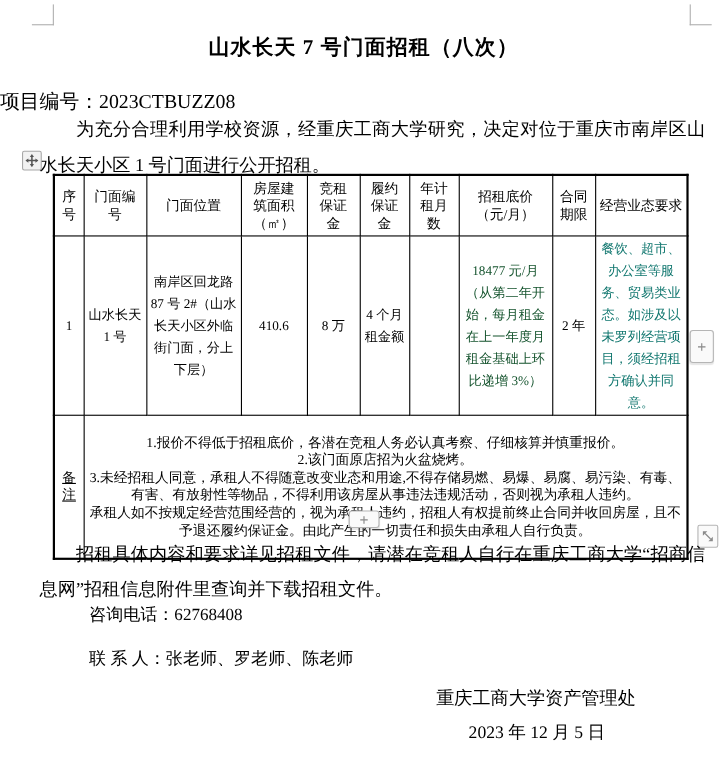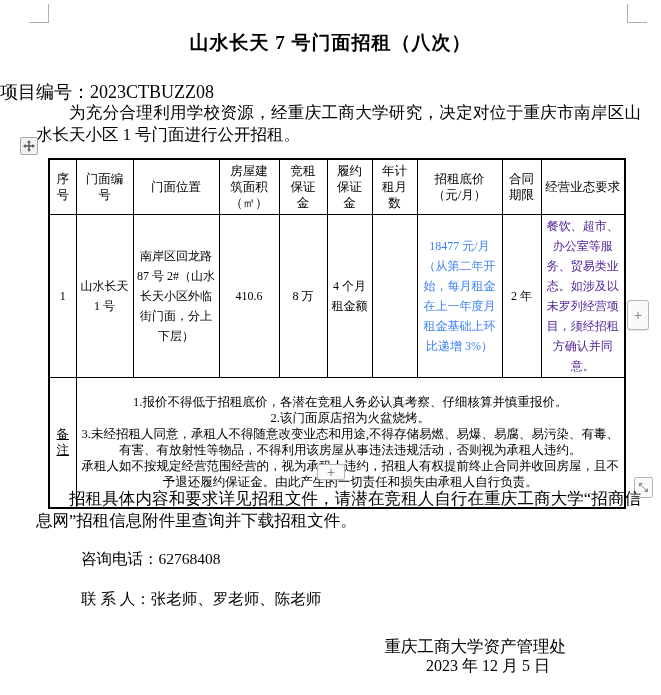--- a/index.html
+++ b/index.html
@@ -10,46 +10,46 @@
   
   .crop{position:absolute;width:19px;height:18px;}
   .crop-tl{left:29px;top:4px;border-right:1px solid #b0b0b0;border-bottom:1px solid #b0b0b0;}
   .crop-tr{left:627px;top:4px;border-left:1px solid #b0b0b0;border-bottom:1px solid #b0b0b0;}
 
   .title{
     position:absolute;top:30px;left:0;width:100%;margin:0;text-align:center;
     font-size:19px;font-weight:bold;letter-spacing:1px;
   }
   .proj{position:absolute;top:80px;left:0;width:100%;text-align:left;font-size:18px;}
-  .para{position:absolute;left:36px;right:20px;margin:0;font-size:16.5px;line-height:22px;
+  .para{position:absolute;left:36px;right:20px;margin:0;font-size:16.5px;line-height:32px;
         text-indent:2em;text-align:justify;}
   .intro{top:102px;}
   .note{top:488px;}
   .line{position:absolute;left:81px;margin:0;font-size:15.5px;}
   .phone{top:549px;}
   .contact{top:589px;}
-  .sign{position:absolute;top:624px;right:83px;margin:12px;font-size:16.5px;}
+  .sign{position:absolute;top:624px;right:83px;margin:0;font-size:16.5px;}
   .date{position:absolute;top:656px;right:111px;margin:0;font-size:16px;}
 
   
   table.rent{
     position:absolute;left:48px;top:158px;border-collapse:collapse;table-layout:fixed;
     border:2px solid #000;
   }
   table.rent th,table.rent td{
     border:1px solid #000;padding:1px 3px;text-align:center;vertical-align:middle;
     font-weight:normal;font-size:12.5px;line-height:16px;white-space:pre-line;
   }
   tr.hdr{height:55px;}
   tr.data{height:130px;}
   tr.rem{height:131px;}
   tr.data td{font-size:12px;line-height:20px;white-space:pre-wrap;}
   td.location{line-height:21px;padding:1px 2px;}
-  td.price{font-size:11.5px;line-height:18px;color:#3b82f6;padding:1px 4px;}
-  td.business{font-size:11px;line-height:19px;color:#4c1d95;text-align:justify;padding:2px 4px;}
+  td.price{font-size:11.5px;line-height:18px;color:#14532d;padding:1px 4px;}
+  td.business{font-size:11px;line-height:19px;color:#0f766e;text-align:justify;padding:2px 4px;}
   th.remarks-label{font-weight:bold;font-size:13.5px;line-height:20px;text-decoration:underline;}
   td.remarks-text{
     text-align:justify;vertical-align:top;font-size:12.3px;line-height:21px;
     padding:3px 6px;white-space:pre-wrap;
   }
 
   
   .qbtn{
     position:absolute;background:#fafafa;border:1px solid #b5b5b5;border-radius:3px;
     color:#8a8a8a;display:flex;align-items:center;justify-content:center;

